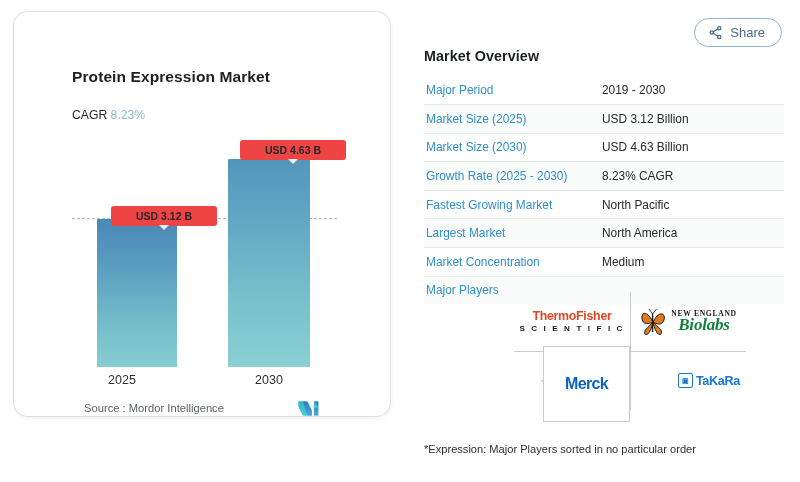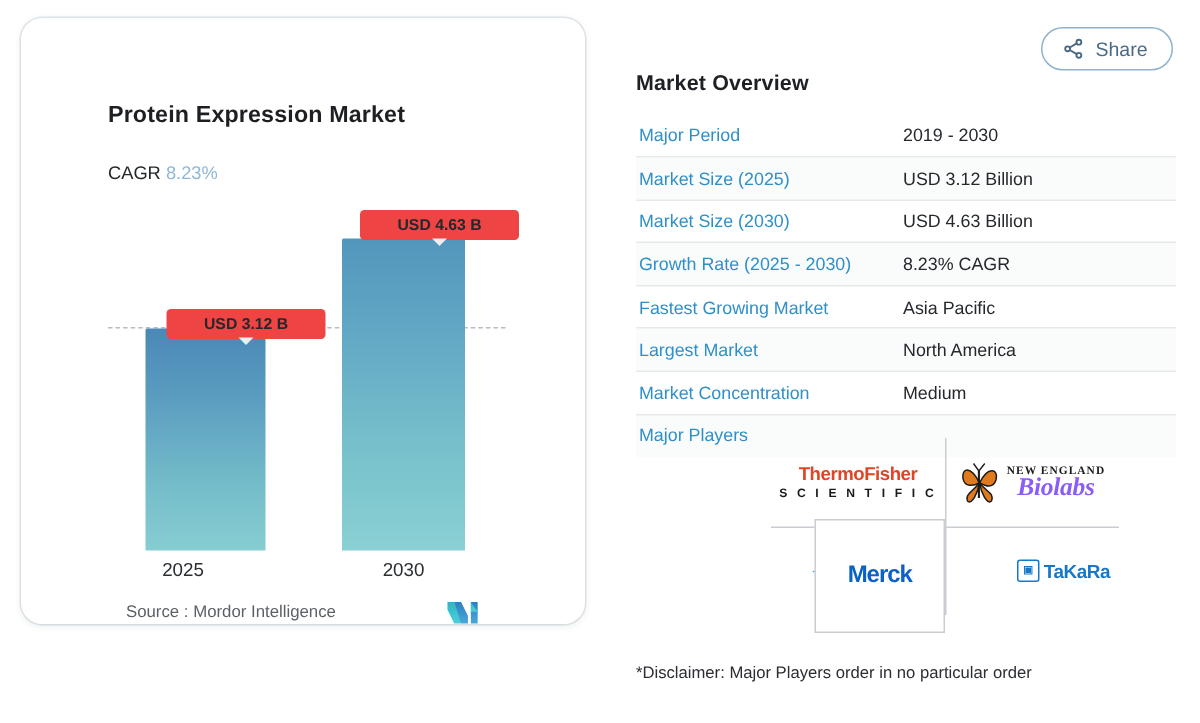--- a/index.html
+++ b/index.html
@@ -110,21 +110,21 @@
   .cell{position:absolute;display:flex;align-items:center;justify-content:center;}
 
   .tf{text-align:center;line-height:1;}
   .tf .t1{font-size:12.4px;font-weight:700;color:#e04524;letter-spacing:-.3px;
           font-family:"Liberation Sans",sans-serif;}
   .tf .t2{font-size:8.1px;font-weight:600;color:#1a1a1a;letter-spacing:2.1px;margin-top:2px;}
 
   .neb{text-align:center;line-height:1;position:relative;}
   .neb .ne{font-size:7.6px;color:#1a1a1a;letter-spacing:.7px;
            font-family:"Liberation Serif",serif;font-variant:small-caps;font-weight:600;}
-  .neb .bio{font-size:17px;color:#8b5cf6;font-family:"Liberation Serif",serif;
+  .neb .bio{font-size:17px;color:#15803d;font-family:"Liberation Serif",serif;
             font-style:italic;font-weight:700;margin-top:-1px;letter-spacing:-.2px;}
 
   .agilent{display:flex;align-items:center;gap:5px;}
   .agilent .word{font-size:11px;font-weight:700;color:#111;letter-spacing:-.1px;}
 
   .merck-box{
     position:absolute;left:543px;top:346px;width:85px;height:74px;
     background:#ffffff;border:1px solid #c9ccd0;
     display:flex;align-items:center;justify-content:center;z-index:4;
   }
@@ -220,21 +220,21 @@
         <tr>
           <td class="k">Market Size (2030)</td>
           <td class="v">USD 4.63 Billion</td>
         </tr>
         <tr>
           <td class="k">Growth Rate (2025 - 2030)</td>
           <td class="v">8.23% CAGR</td>
         </tr>
         <tr>
           <td class="k">Fastest Growing Market</td>
-          <td class="v">Asia Pacific</td>
+          <td class="v">North Pacific</td>
         </tr>
         <tr>
           <td class="k">Largest Market</td>
           <td class="v">North America</td>
         </tr>
         <tr>
           <td class="k">Market Concentration</td>
           <td class="v">Medium</td>
         </tr>
         <tr class="players">
@@ -301,15 +301,15 @@
         <span class="tk-mark">▣</span>
         <span class="tk-word">TaKaRa</span>
       </div>
     </div>
   </div>
 
   <div class="merck-box">
     <span class="merck-word">Merck</span>
   </div>
 
-  <div class="disclaimer">*Disclaimer: Major Players order in no particular order</div>
+  <div class="disclaimer">*Expression: Major Players sorted in no particular order</div>
 
 </div>
 
 </body></html>

